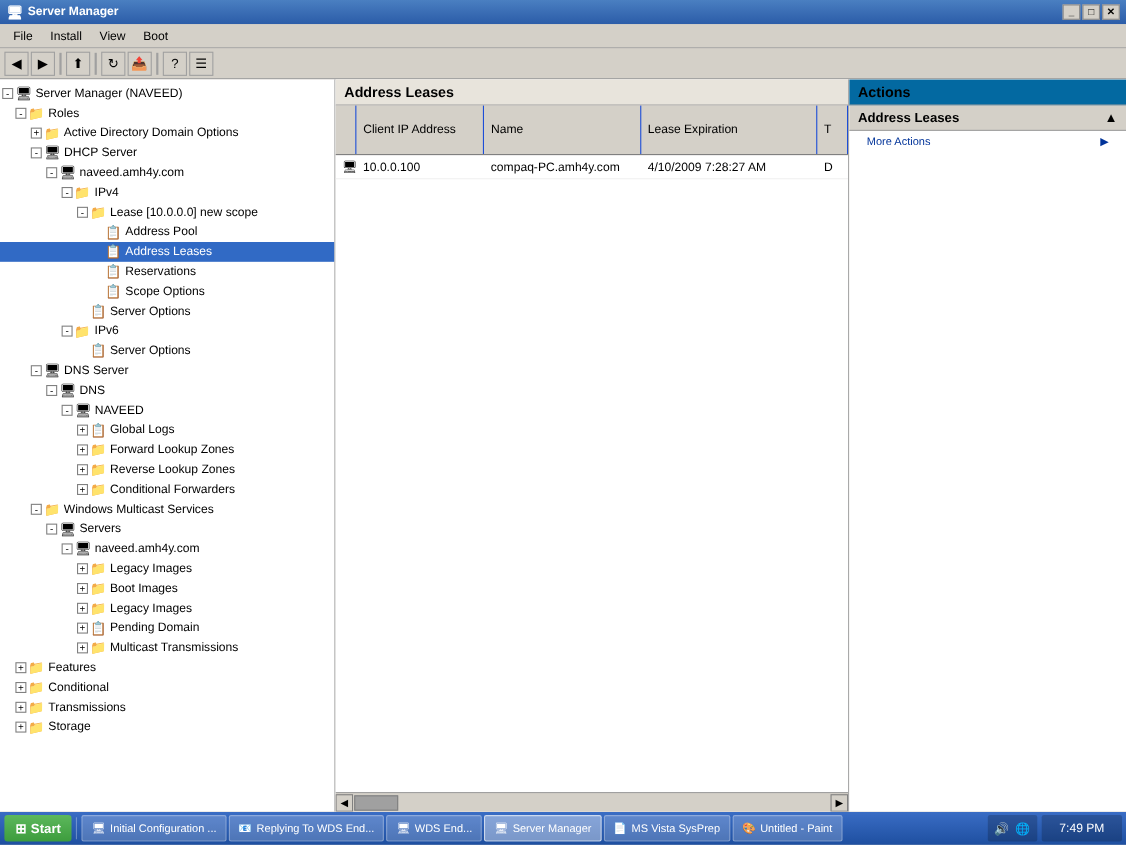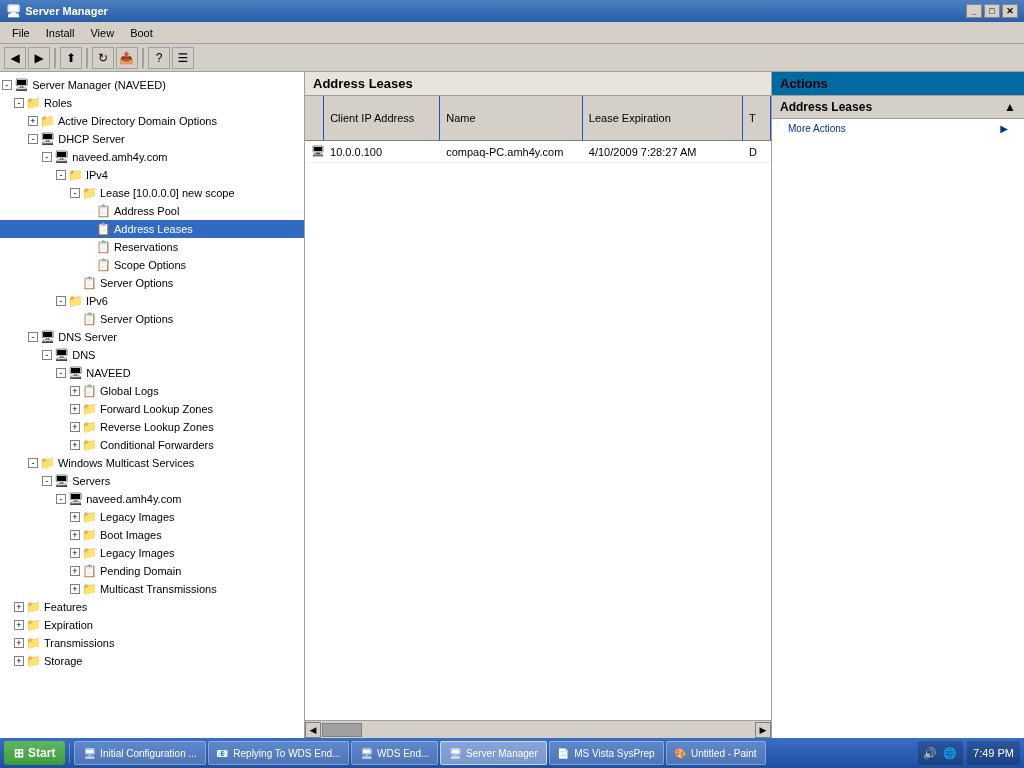--- a/index.html
+++ b/index.html
@@ -504,21 +504,21 @@
 
         <div class="tree-item indent-1">
           <div class="expand-btn">+</div>
           <span class="item-icon">📁</span>
           <span>Features</span>
         </div>
 
         <div class="tree-item indent-1">
           <div class="expand-btn">+</div>
           <span class="item-icon">📁</span>
-          <span>Expiration</span>
+          <span>Conditional</span>
         </div>
 
         <div class="tree-item indent-1">
           <div class="expand-btn">+</div>
           <span class="item-icon">📁</span>
           <span>Transmissions</span>
         </div>
 
         <div class="tree-item indent-1">
           <div class="expand-btn">+</div>
@@ -612,15 +612,15 @@
   </div>
   <div class="taskbar-item">
     <span>🎨</span>
     <span>Untitled - Paint</span>
   </div>
   <div class="taskbar-right">
     <div class="sys-tray">
       <span>🔊</span>
       <span>🌐</span>
     </div>
-    <span style="padding: 0 6px; background: rgba(0,0,0,0.2); height:24px; display:flex; align-items:center; border-radius:2px;">7:49 PM</span>
+    <span style="padding: 0 16px; background: rgba(0,0,0,0.2); height:24px; display:flex; align-items:center; border-radius:2px;">7:49 PM</span>
   </div>
 </div>
 
 </body></html>

